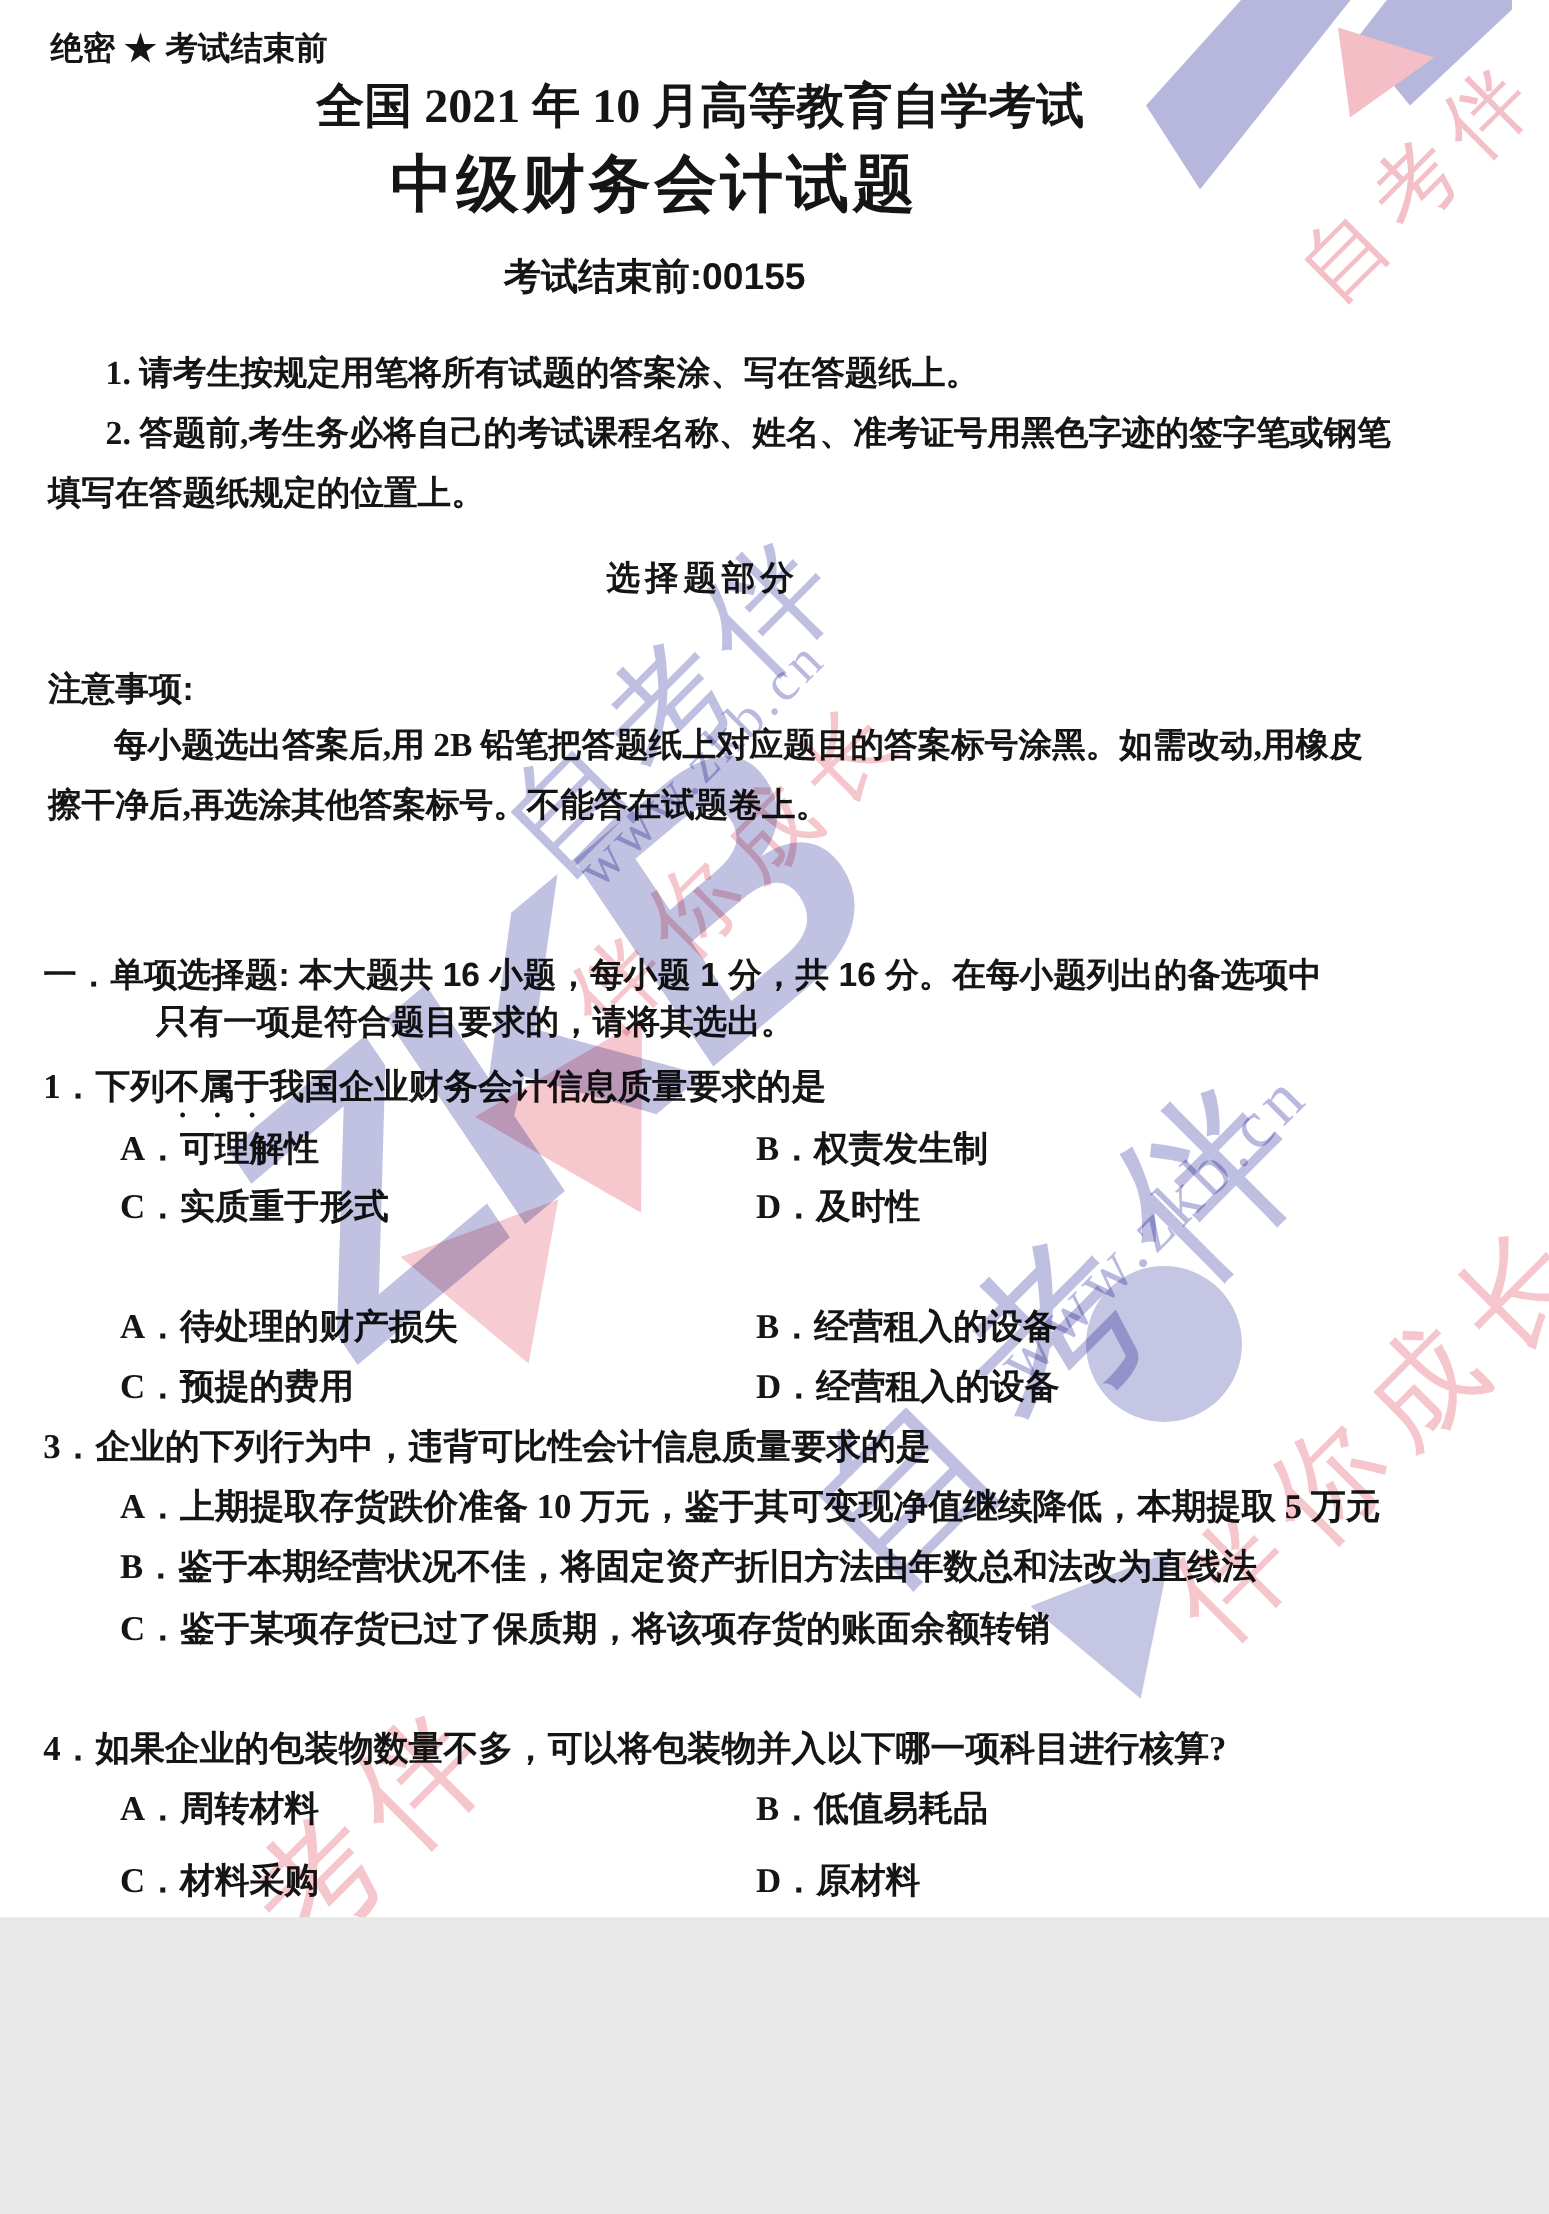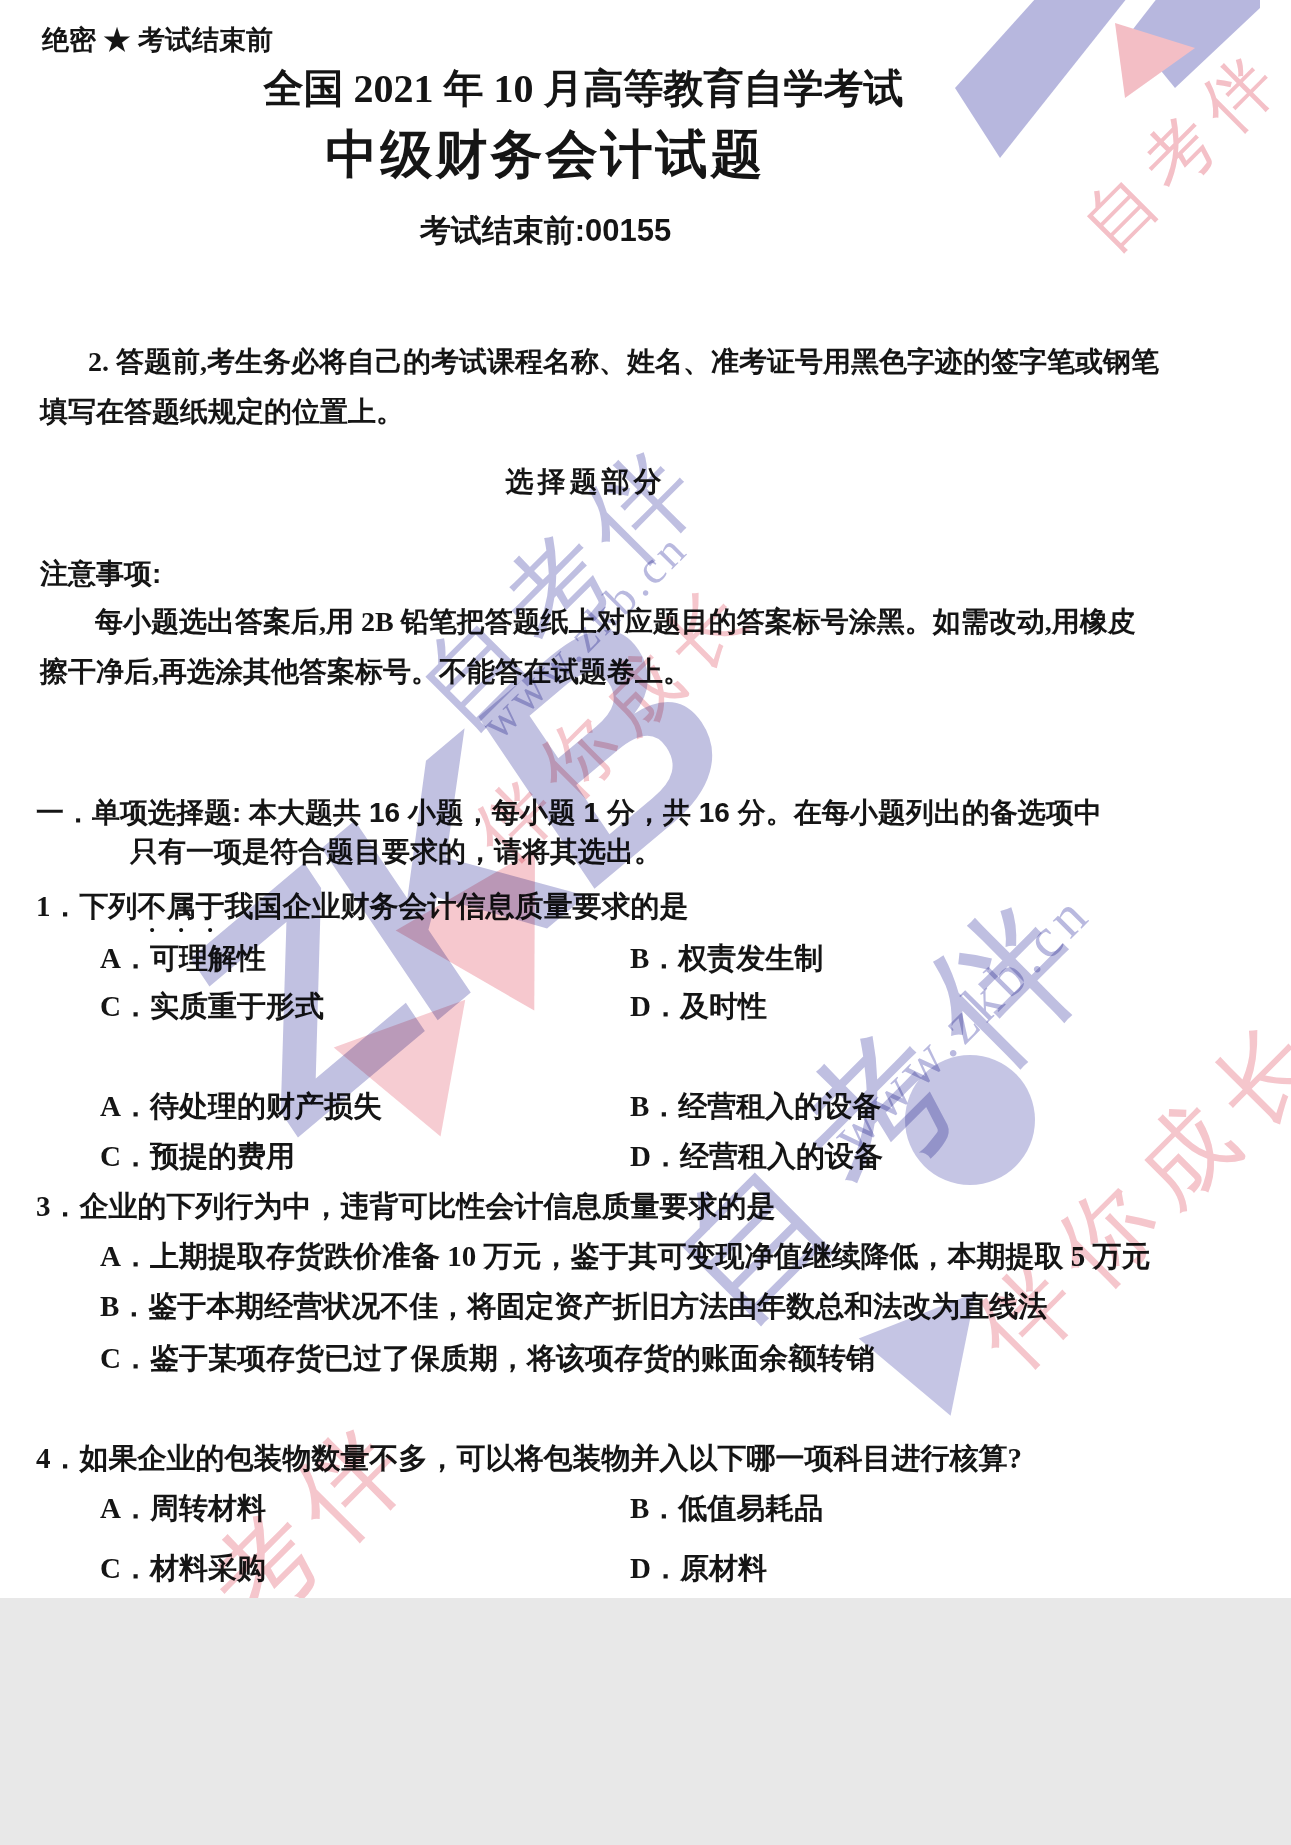--- a/index.html
+++ b/index.html
@@ -55,20 +55,24 @@
 <body>
 
 <div class="page">
 
   <div class="line heiti classification">绝密 ★ 考试结束前</div>
 
   <div class="line ctr title1">全国 2021 年 10 月高等教育自学考试</div>
   <div class="line ctr heiti title2">中级财务会计试题</div>
   <div class="line ctr heiti course-code">考试结束前:00155</div>
 
+  <div class="line serif body-txt" style="left:88px;top:294px">
+    <span>1.</span>
+    <span>请考生按规定用笔将所有试题的答案涂、写在答题纸上。</span>
+  </div>
   <div class="line serif body-txt" style="left:88px;top:344px">
     <span>2.</span>
     <span>答题前,考生务必将自己的考试课程名称、姓名、准考证号用黑色字迹的签字笔或钢笔</span>
   </div>
   <div class="line serif body-txt" style="left:40px;top:394px">填写在答题纸规定的位置上。</div>
 
   <div class="line ctr heiti section-title">选择题部分</div>
 
   <div class="line heiti" style="left:40px;top:556px;font-size:28px">注意事项:</div>
   <div class="line serif body-txt" style="left:95px;top:604px">每小题选出答案后,用 2B 铅笔把答题纸上对应题目的答案标号涂黑。如需改动,用橡皮</div>

